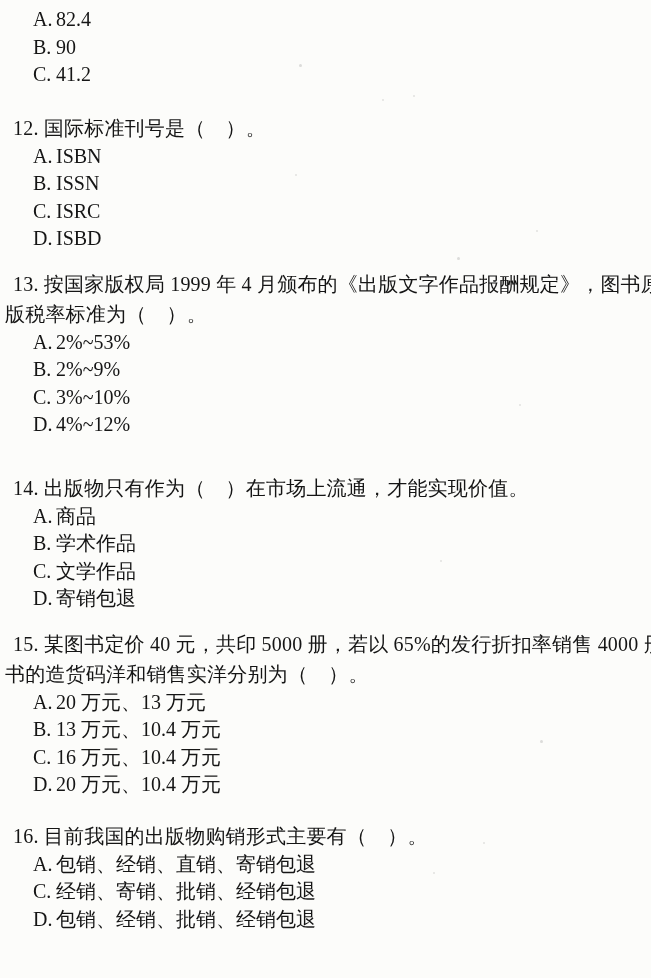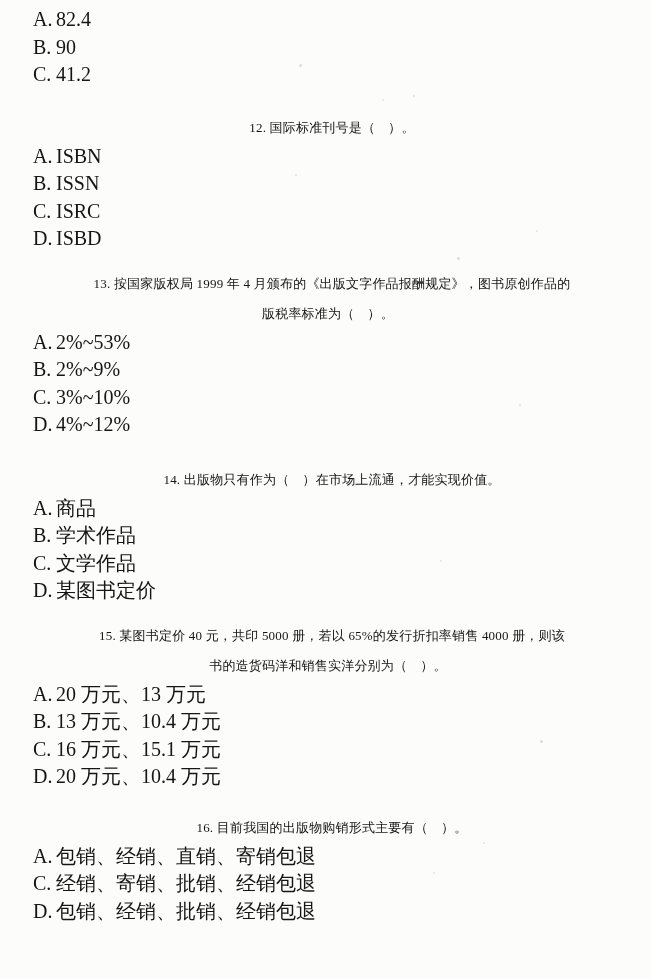--- a/index.html
+++ b/index.html
@@ -8,25 +8,24 @@
     width:651px;height:978px;
     box-sizing:border-box;
     background:#fcfcfa;
     overflow:hidden;
     padding:6px 0 0 5px;
     font-family:"Liberation Serif","DejaVu Serif",serif;
     color:#151515;
   }
   .question{margin:0;}
   .stem-line{
-    font-size:13px;
+    font-size:20px;
     line-height:30px;
     white-space:nowrap;
     letter-spacing:0.2px;
-    text-align:center;
   }
   .stem-line.first{padding-left:8px;}
   .option{
     font-size:20px;
     line-height:27.5px;
     padding-left:28px;
     white-space:nowrap;
   }
   .opt-label{display:inline-block;min-width:20px;margin-right:3px;}
   .speck{
@@ -78,47 +77,47 @@
       <span class="opt-label">B.</span><span class="opt-text">2%~9%</span>
     </div>
     <div class="option">
       <span class="opt-label">C.</span><span class="opt-text">3%~10%</span>
     </div>
     <div class="option">
       <span class="opt-label">D.</span><span class="opt-text">4%~12%</span>
     </div>
   </section>
 
-  <section class="question" style="margin-top:26px">
+  <section class="question" style="margin-top:34px">
     <div class="stem-line first">14. 出版物只有作为（　）在市场上流通，才能实现价值。</div>
     <div class="option">
       <span class="opt-label">A.</span><span class="opt-text">商品</span>
     </div>
     <div class="option">
       <span class="opt-label">B.</span><span class="opt-text">学术作品</span>
     </div>
     <div class="option">
       <span class="opt-label">C.</span><span class="opt-text">文学作品</span>
     </div>
     <div class="option">
-      <span class="opt-label">D.</span><span class="opt-text">某图书定价</span>
+      <span class="opt-label">D.</span><span class="opt-text">寄销包退</span>
     </div>
   </section>
 
   <section class="question" style="margin-top:16px">
     <div class="stem-line first">15. 某图书定价 40 元，共印 5000 册，若以 65%的发行折扣率销售 4000 册，则该</div>
     <div class="stem-line">书的造货码洋和销售实洋分别为（　）。</div>
     <div class="option">
       <span class="opt-label">A.</span><span class="opt-text">20 万元、13 万元</span>
     </div>
     <div class="option">
       <span class="opt-label">B.</span><span class="opt-text">13 万元、10.4 万元</span>
     </div>
     <div class="option">
-      <span class="opt-label">C.</span><span class="opt-text">16 万元、15.1 万元</span>
+      <span class="opt-label">C.</span><span class="opt-text">16 万元、10.4 万元</span>
     </div>
     <div class="option">
       <span class="opt-label">D.</span><span class="opt-text">20 万元、10.4 万元</span>
     </div>
   </section>
 
   <section class="question" style="margin-top:22px">
     <div class="stem-line first">16. 目前我国的出版物购销形式主要有（　）。</div>
     <div class="option">
       <span class="opt-label">A.</span><span class="opt-text">包销、经销、直销、寄销包退</span>

